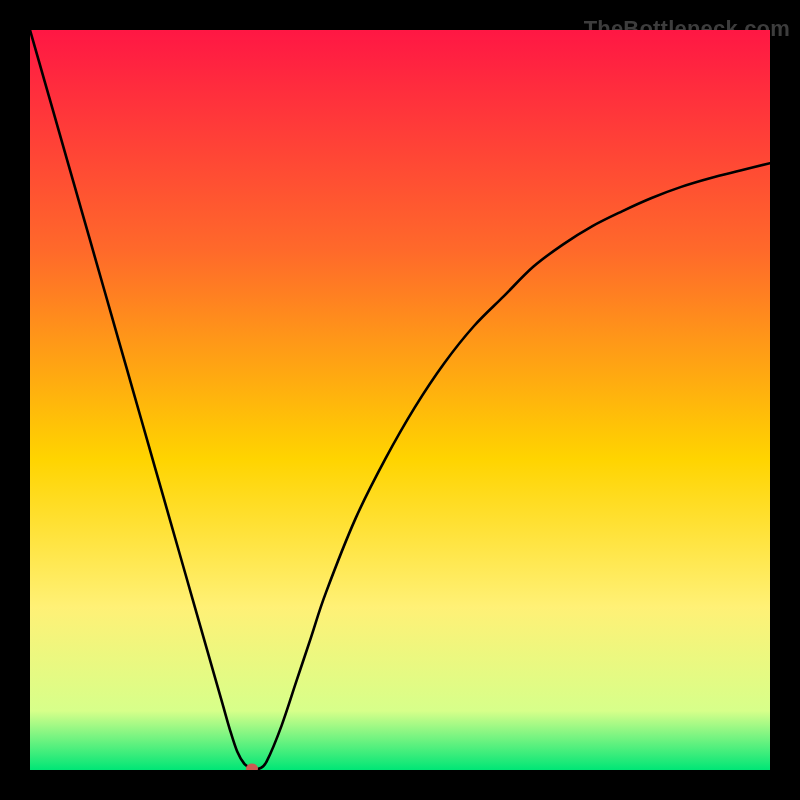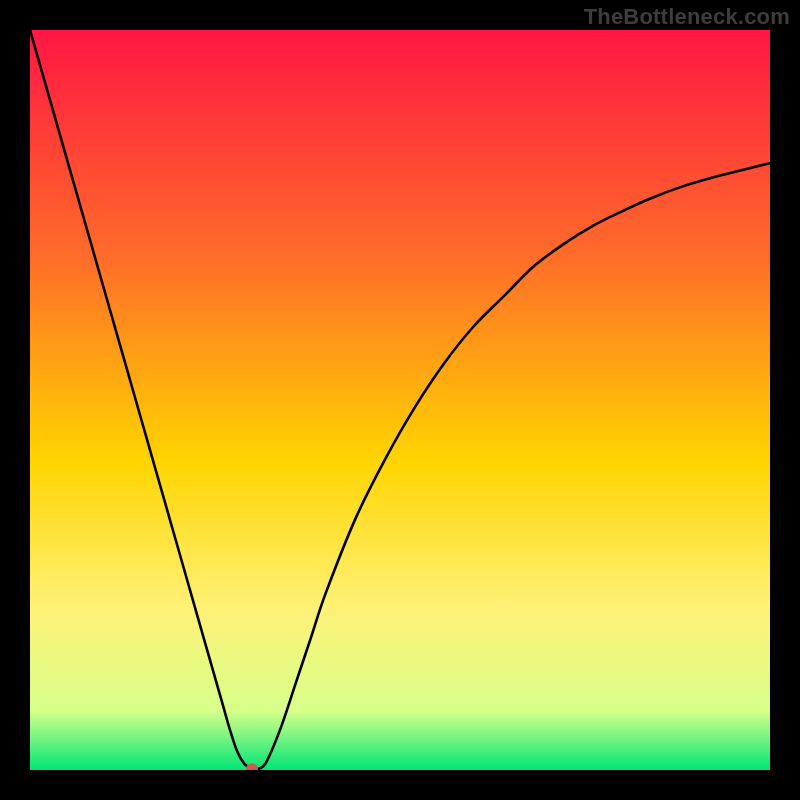--- a/index.html
+++ b/index.html
@@ -24,21 +24,21 @@
     height: 740px;
     overflow: hidden;
   }
   .plot svg {
     display: block;
     width: 100%;
     height: 100%;
   }
   .watermark {
     position: absolute;
-    top: 4px;
+    top: 16px;
     right: 10px;
     color: #3d3d3d;
     font-size: 22px;
     font-weight: 600;
     letter-spacing: 0.2px;
     user-select: none;
   }
 </style>
 </head>
 <body>

